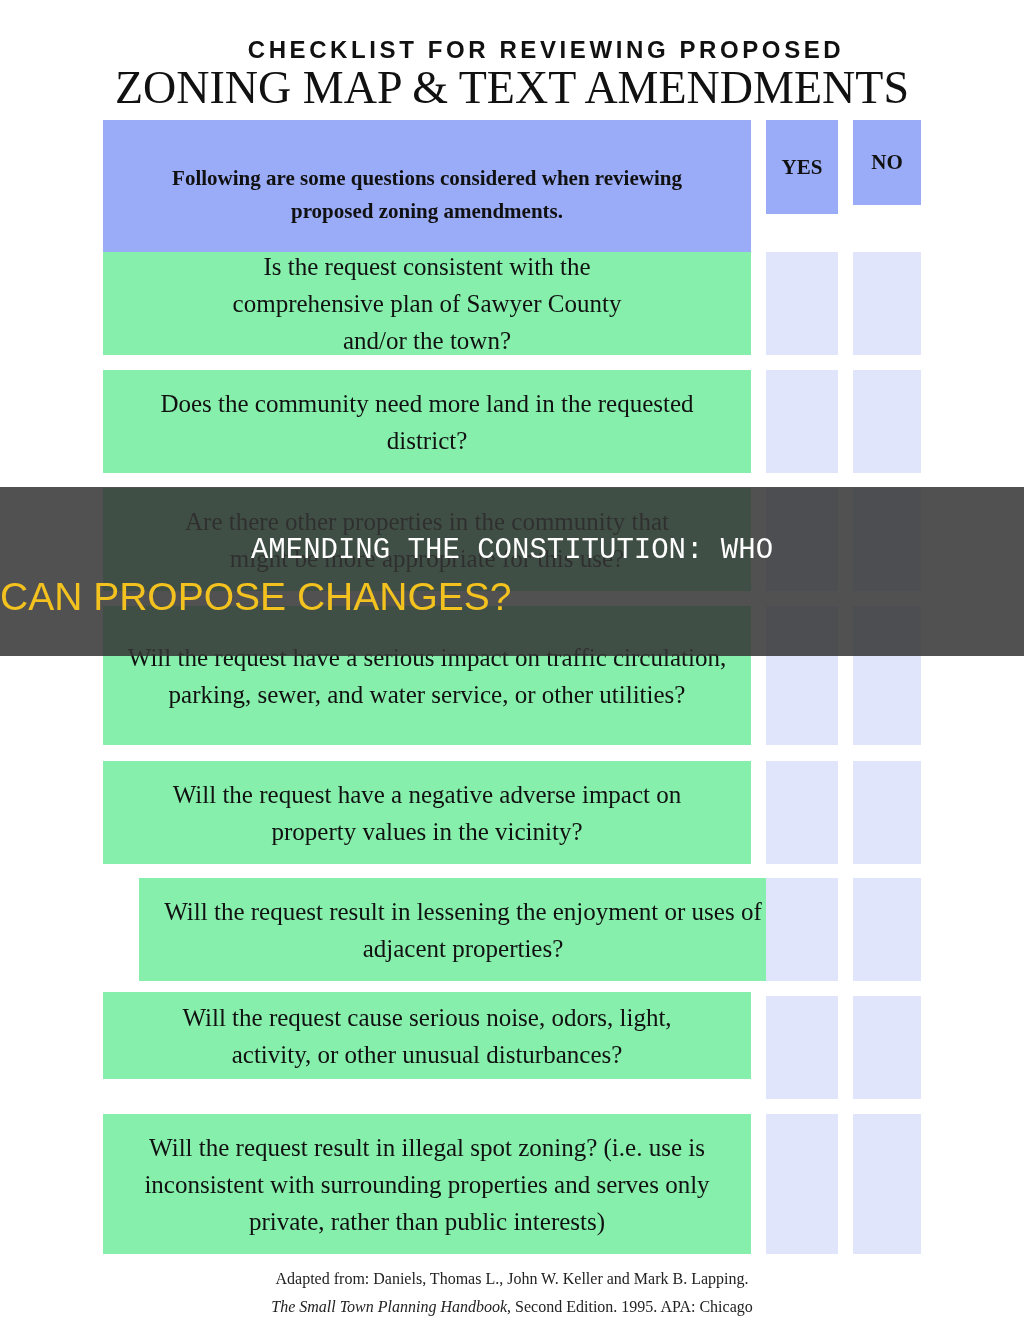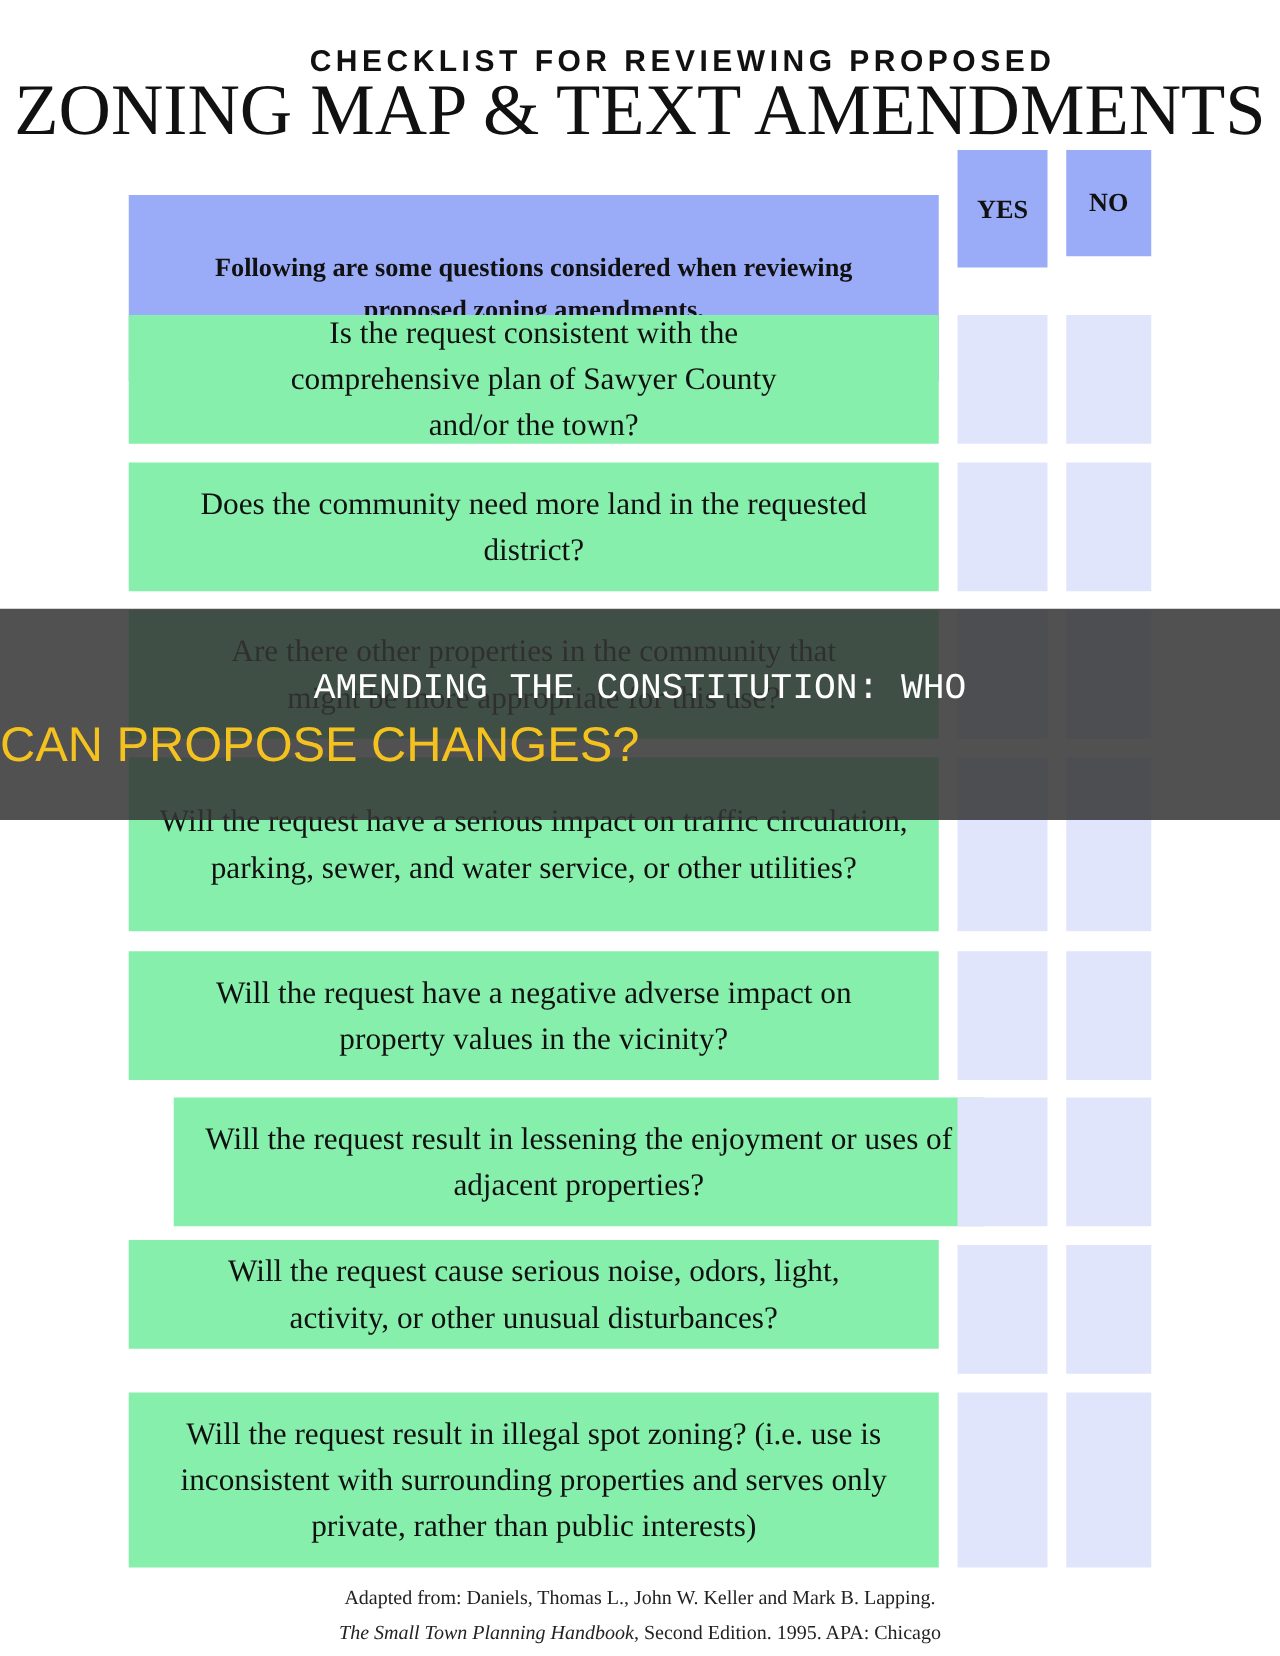--- a/index.html
+++ b/index.html
@@ -8,21 +8,21 @@
     position: relative; overflow: hidden;
     font-family: "Liberation Serif", serif; color: #111;
   }
   .title-top {
     position: absolute; top: 36px; left: 0; width: 1024px; text-align: center;
     font-family: Liberation Sans, sans-serif; font-weight: bold;
     font-size: 24px; letter-spacing: 3.6px; color: #111; padding-left: 34px;
   }
   .title-main {
     position: absolute; top: 62px; left: 0; width: 1024px; text-align: center;
-    font-family: "Liberation Serif", serif; font-size: 58px; line-height: 52px;
+    font-family: "Liberation Serif", serif; font-size: 46px; line-height: 52px;
     letter-spacing: 0px; color: #111; transform: scaleX(1.0);
   }
   .cell { position: absolute; box-sizing: border-box; display: flex;
     align-items: center; justify-content: center; text-align: center; }
   .hdr { background: #9aabf7; font-weight: bold; font-size: 21px; line-height: 33px; }
   .q { background: #86efac; font-size: 25px; line-height: 37px; padding: 0 10px; }
   .box { background: #e1e5fb; }
   .qcol { left: 103px; width: 648px; }
   .ycol { left: 766px; width: 72px; }
   .ncol { left: 853px; width: 68px; }
@@ -44,21 +44,21 @@
     font-family: "Liberation Serif", serif; font-size: 16px; color: #222;
   }
   .credit i { font-style: italic; }
 </style>
 </head>
 <body>
 
 <div class="title-top">CHECKLIST FOR REVIEWING PROPOSED</div>
 <div class="title-main">ZONING MAP &amp; TEXT AMENDMENTS</div>
 
-<div class="cell hdr qcol" style="top:120px;height:149px;padding:0 56px;margin-top:36px;">
+<div class="cell hdr qcol" style="top:120px;height:149px;padding:0 56px;">
   <span>Following are some questions considered when reviewing proposed zoning amendments.</span>
 </div>
 <div class="cell hdr ycol" style="top:120px;height:94px;">
   <span>YES</span>
 </div>
 <div class="cell hdr ncol" style="top:120px;height:85px;">
   <span>NO</span>
 </div>
 
 <div class="cell q qcol" style="top:252px;height:103px;padding:0 95px;">

